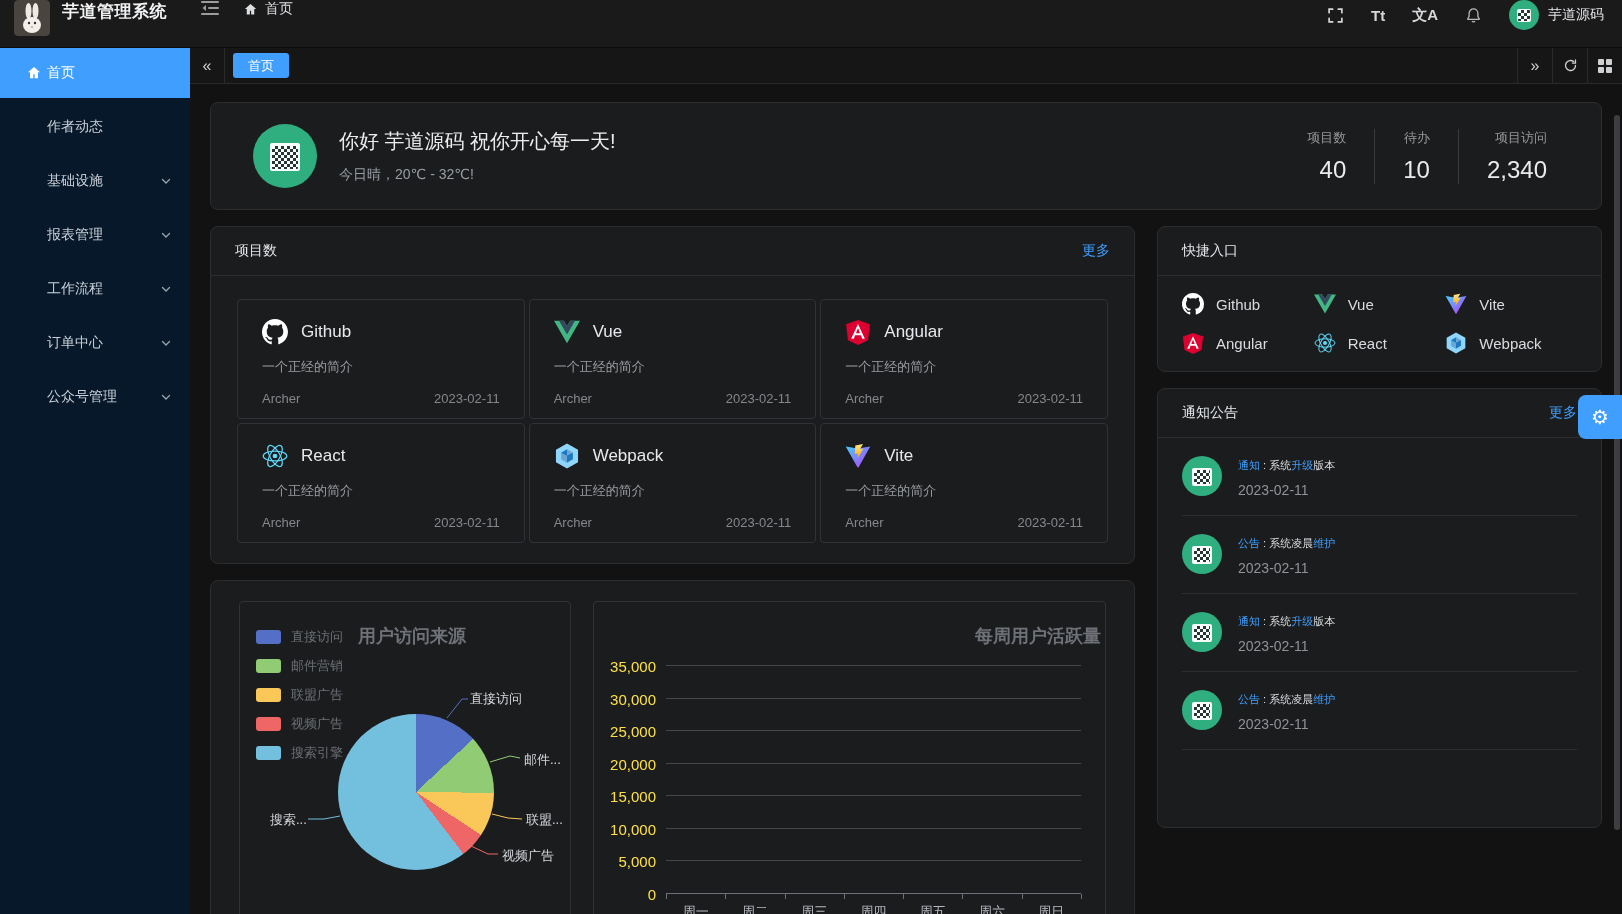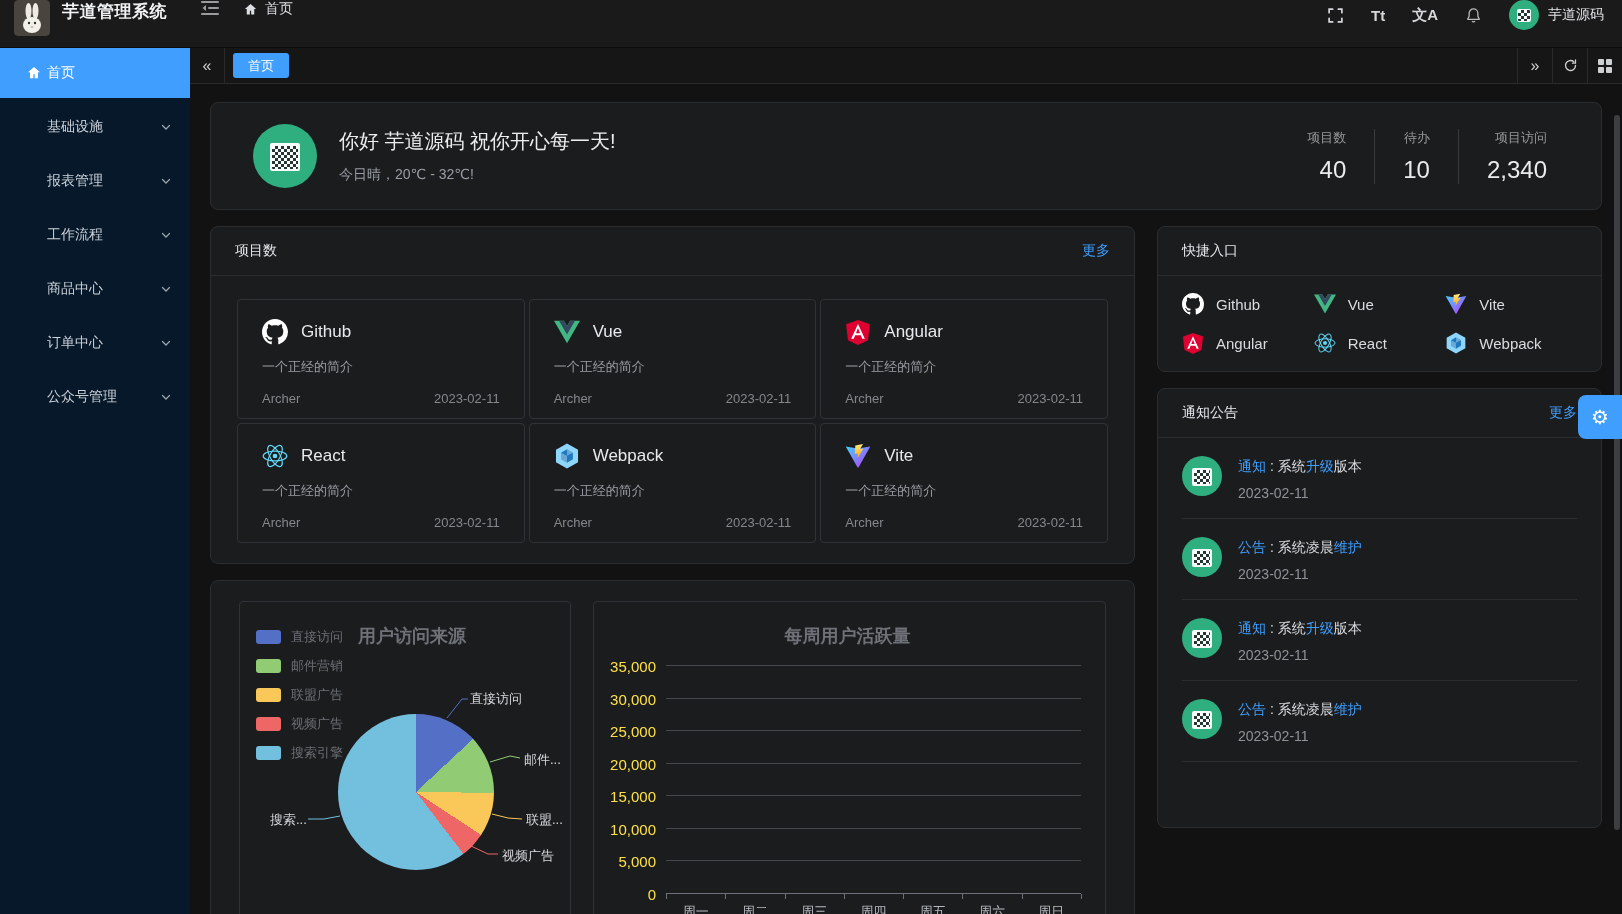--- a/index.html
+++ b/index.html
@@ -78,21 +78,21 @@
   .tile-name{font-size:17px;color:#e7e9ec}
   .tile-desc{margin-top:13px;font-size:13px;color:#9a9da3}
   .tile-foot{margin-top:15px;display:flex;justify-content:space-between;font-size:13px;color:#85878c}
   
   .charts-card{height:400px;display:flex;gap:22px;padding:20px 28px}
   .chart-panel{border:1px solid #313237;border-radius:4px;position:relative;height:352px;box-sizing:border-box;background:#1b1c1d}
   .pie-panel{width:332px;flex:none}
   .bar-panel{flex:1}
   .chart-title{position:absolute;font-size:18px;font-weight:bold;color:#6e7178}
   .pie-title{left:118px;top:22px}
-  .bar-title{left:0;right:4px;top:22px;text-align:center}
+  .bar-title{left:0;right:4px;top:22px;text-align:right}
   .pie-legend{position:absolute;left:16px;top:26px;display:flex;flex-direction:column;gap:11px}
   .legend-item{display:flex;align-items:center;gap:10px;font-size:13px;color:#6b6f75}
   .legend-swatch{width:25px;height:14px;border-radius:3px;flex:none}
   .pie-circle{position:absolute;left:98px;top:112px;width:156px;height:156px;border-radius:50%}
   .pie-callout{position:absolute;font-size:13px;color:#d4d7db;white-space:nowrap}
   #pie-lines{position:absolute;left:0;top:0;width:100%;height:100%;pointer-events:none}
   .bar-plot{position:absolute;left:72px;right:24px;top:64px;bottom:58px}
   .gridline{position:absolute;left:0;right:0;height:1px;background:#45474c}
   .gridline.axis{background:#6e7079}
   .ylab{position:absolute;right:calc(100% + 10px);transform:translateY(50%);font-size:15px;color:#fde047;white-space:nowrap}
@@ -105,21 +105,21 @@
   
   .quick-card{height:146px;margin-bottom:16px}
   .quick-grid{display:grid;grid-template-columns:repeat(3,1fr);padding:17px 24px 0;row-gap:17px}
   .quick-link{display:flex;align-items:center;gap:12px;font-size:15px;color:#d9dbdf;cursor:pointer}
   .quick-icon{width:22px;height:22px;flex:none}
   
   .notice-card{height:440px}
   .notice-list{padding:0 24px}
   .notice-item{display:flex;gap:16px;padding:18px 0 17px;border-bottom:1px solid #2c2d2f;cursor:pointer}
   .notice-avatar{width:40px;height:40px}
-  .notice-title{font-size:14px;color:#dbdee2;margin-top:2px}
+  .notice-title{font-size:11px;color:#dbdee2;margin-top:2px}
   .notice-title .hl{color:#409eff}
   .notice-date{margin-top:9px;font-size:14px;color:#8f9298}
   
   .gear-btn{position:absolute;right:0;top:395px;width:44px;height:44px;background:#409eff;
     border-radius:8px 0 0 8px;display:flex;align-items:center;justify-content:center;
     color:#fff;font-size:20px;cursor:pointer;z-index:20}
   .scroll-thumb{position:absolute;right:2px;top:115px;width:6px;height:715px;background:#3d3e41;border-radius:3px;z-index:15;cursor:pointer}
 </style>
 </head>
 <body>
@@ -180,45 +180,40 @@
   <div id="sidebar-menu">
       <div class="menu-item active">
         <span class="mi-icon">
           <svg width="16" height="16" viewBox="0 0 24 24">
             <path fill="currentColor" d="M12 3l9 8h-3v9h-5v-6h-2v6H6v-9H3z"></path>
           </svg>
         </span>
         <span class="mi-label">首页</span>
       </div>
       <div class="menu-item">
+        <span class="mi-label">作者动态</span>
+      </div>
+      <div class="menu-item">
         <span class="mi-label">基础设施</span>
         <span class="mi-chevron">
           <svg width="12" height="12" viewBox="0 0 24 24" fill="none" stroke="currentColor" stroke-width="2.6" stroke-linecap="round">
             <path d="M5 9l7 7 7-7"></path>
           </svg>
         </span>
       </div>
       <div class="menu-item">
         <span class="mi-label">报表管理</span>
         <span class="mi-chevron">
           <svg width="12" height="12" viewBox="0 0 24 24" fill="none" stroke="currentColor" stroke-width="2.6" stroke-linecap="round">
             <path d="M5 9l7 7 7-7"></path>
           </svg>
         </span>
       </div>
       <div class="menu-item">
         <span class="mi-label">工作流程</span>
-        <span class="mi-chevron">
-          <svg width="12" height="12" viewBox="0 0 24 24" fill="none" stroke="currentColor" stroke-width="2.6" stroke-linecap="round">
-            <path d="M5 9l7 7 7-7"></path>
-          </svg>
-        </span>
-      </div>
-      <div class="menu-item">
-        <span class="mi-label">商品中心</span>
         <span class="mi-chevron">
           <svg width="12" height="12" viewBox="0 0 24 24" fill="none" stroke="currentColor" stroke-width="2.6" stroke-linecap="round">
             <path d="M5 9l7 7 7-7"></path>
           </svg>
         </span>
       </div>
       <div class="menu-item">
         <span class="mi-label">订单中心</span>
         <span class="mi-chevron">
           <svg width="12" height="12" viewBox="0 0 24 24" fill="none" stroke="currentColor" stroke-width="2.6" stroke-linecap="round">

